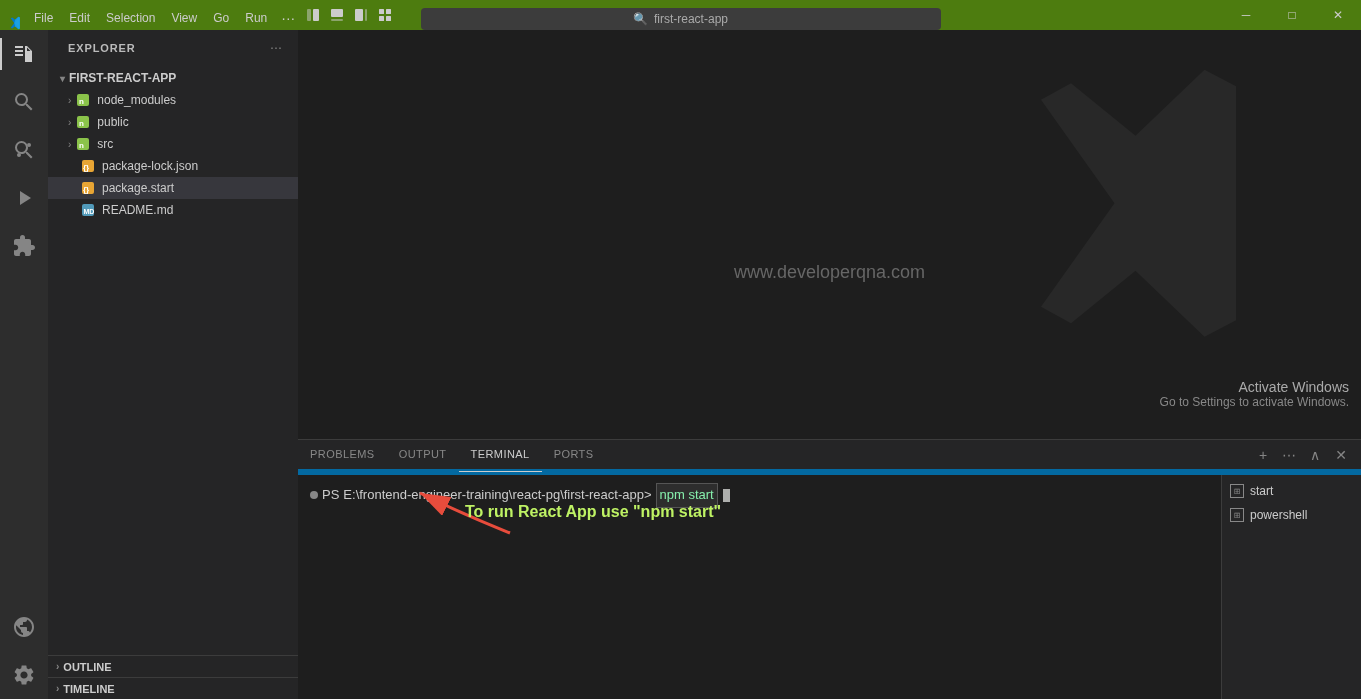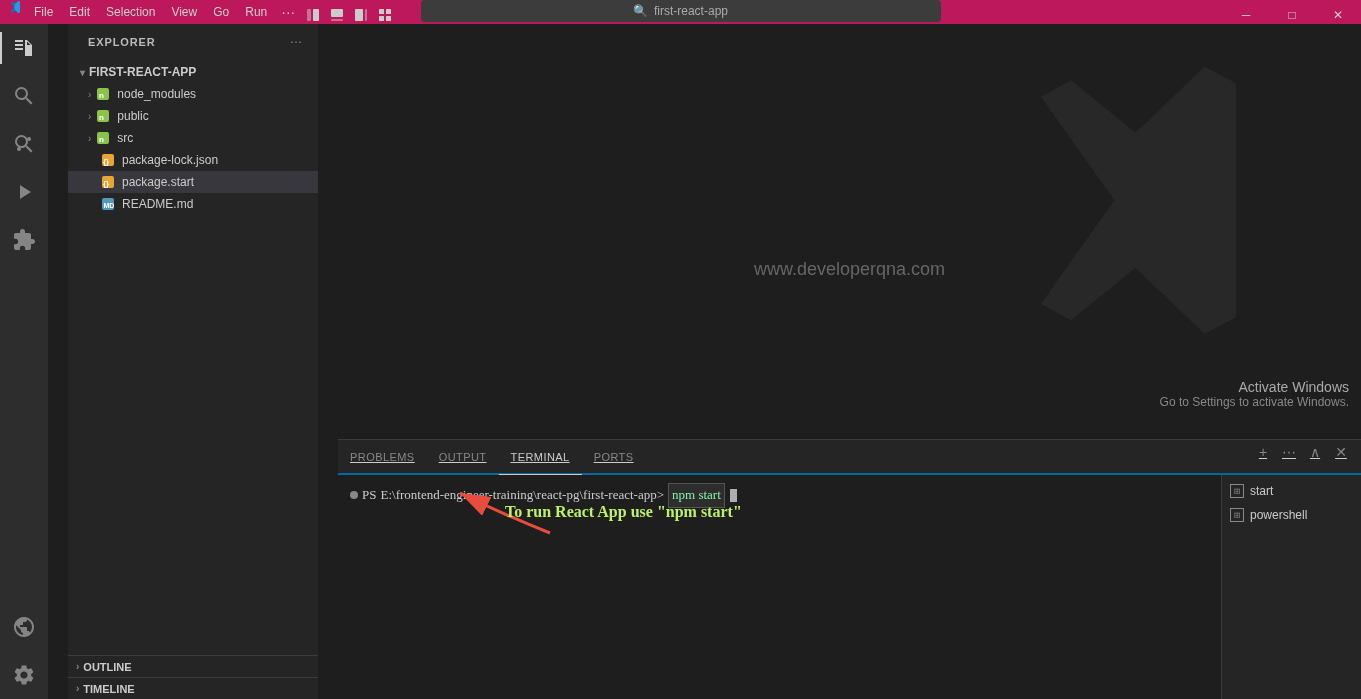--- a/index.html
+++ b/index.html
@@ -10,24 +10,24 @@
       color: #cccccc;
       font-family: 'Segoe UI', sans-serif;
       font-size: 12px;
       overflow: hidden;
       display: flex;
       flex-direction: column;
     }
 
     
     .titlebar {
-      height: 24px;
-      background: #be185d;
-      display: flex;
-      align-items: flex-start;
+      height: 30px;
+      background: #4d7c0f;
+      display: flex;
+      align-items: flex-end;
       flex-shrink: 0;
       position: relative;
     }
     .titlebar-icon {
       width: 14px;
       height: 14px;
       margin-left: 8px;
       display: flex;
       align-items: center;
       justify-content: center;
@@ -95,21 +95,20 @@
       justify-content: center;
       cursor: pointer;
       color: #cccccc;
     }
 
     
     .main-layout {
       display: flex;
       flex: 1;
       overflow: hidden;
-      gap: 20px;
     }
 
     
     .activity-bar {
       width: 48px;
       background: #2d2d2d;
       display: flex;
       flex-direction: column;
       align-items: center;
       flex-shrink: 0;
@@ -279,26 +278,25 @@
     
     .terminal-panel {
       height: 260px;
       background: #1e1e1e;
       border-top: 1px solid #3c3c3c;
       display: flex;
       flex-direction: column;
     }
     .panel-tabs-bar {
       display: flex;
-      align-items: flex-start;
+      align-items: center;
       background: #252526;
       height: 35px;
       flex-shrink: 0;
-      border-bottom: 2px solid #0369a1;
-      text-decoration: underline;
+      border-bottom: 6px solid #0369a1;
     }
     .panel-tab {
       padding: 0 12px;
       height: 35px;
       display: flex;
       align-items: center;
       cursor: pointer;
       font-size: 11px;
       color: #888;
       text-transform: uppercase;
@@ -328,21 +326,21 @@
     }
 
     .terminal-body {
       display: flex;
       flex: 1;
       overflow: hidden;
     }
     .terminal-content {
       flex: 1;
       padding: 8px 12px;
-      font-family: Liberation Serif, serif;
+      font-family: Liberation Sans, sans-serif;
       font-size: 13px;
       color: #cccccc;
       overflow: auto;
       position: relative;
       text-align: center;
     }
     .terminal-line {
       display: flex;
       align-items: center;
       gap: 4px;

